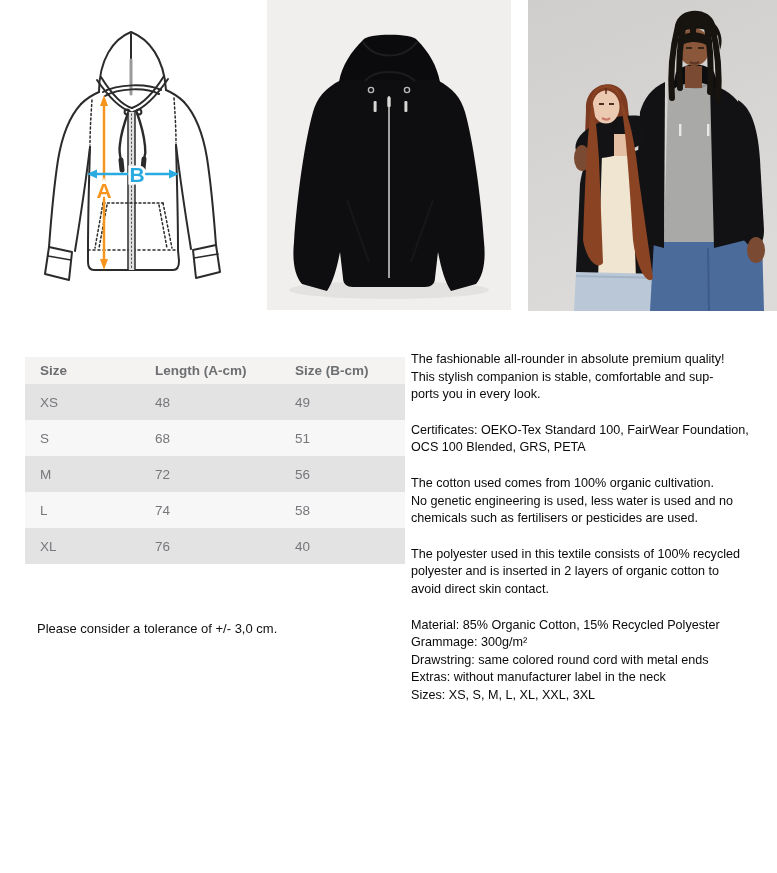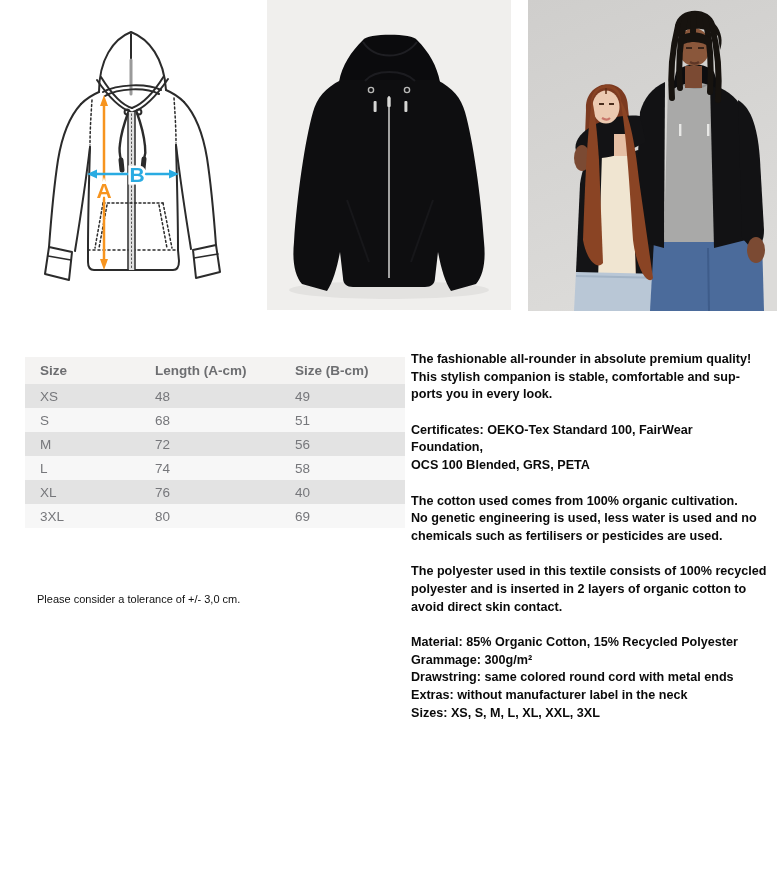--- a/index.html
+++ b/index.html
@@ -6,31 +6,31 @@
   body{width:777px;height:873px;position:relative;font-family:"Liberation Sans",sans-serif;overflow:hidden;}
   .abs{position:absolute;}
   
   #diagram-slot{left:0;top:0;width:262px;height:310px;background:#fff;}
   #flatlay-slot{left:267px;top:0;width:244px;height:310px;}
   #models-slot{left:528px;top:0;width:249px;height:311px;}
   svg{display:block;}
   
   #size-table{left:25px;top:357px;width:365px;border-collapse:collapse;table-layout:fixed;font-size:13.5px;}
   #size-table th{background:#f4f3f2;color:#6d6e71;font-weight:700;text-align:left;height:27px;}
-  #size-table td{color:#76777b;height:24px;}
+  #size-table td{color:#76777b;height:36px;}
   #size-table tbody tr:nth-child(odd) td{background:#e3e3e3;}
   #size-table tbody tr:nth-child(even) td{background:#f7f7f7;}
   #size-table th,#size-table td{padding:0;}
   .col-size{width:115px;padding-left:15px!important;}
   .col-len{width:140px;}
   .col-wid{width:110px;}
-  #tolerance-note{left:37px;top:593px;font-size:11px;color:#101010;}
+  #tolerance-note{left:37px;top:621px;font-size:13px;color:#101010;}
   
   #description{left:411px;top:351px;width:356px;color:#0a0a0a;font-size:12.6px;line-height:17.6px;}
-  #description p{margin:0 0 18px 0;white-space:pre-line;font-weight:bold;}
+  #description p{margin:0 0 18px 0;white-space:pre-line;}
 </style>
 </head>
 <body>
 
 <div class="abs" id="diagram-slot">
   <svg width="262" height="310" viewBox="0 0 262 310">
     <g fill="none" stroke="#2b2b2b" stroke-width="2" stroke-linecap="round" stroke-linejoin="round">
 
       <path d="M99 92 C99 60 113 39 131 32 C149 39 164 58 166 90"></path>
       <path d="M131 34 L131 60"></path>
@@ -221,25 +221,20 @@
     </tr>
     <tr>
       <td class="col-size">L</td>
       <td>74</td>
       <td>58</td>
     </tr>
     <tr>
       <td class="col-size">XL</td>
       <td>76</td>
       <td>40</td>
-    </tr>
-    <tr>
-      <td class="col-size">3XL</td>
-      <td>80</td>
-      <td>69</td>
     </tr>
   </tbody>
 </table>
 
 <div class="abs" id="tolerance-note">Please consider a tolerance of +/- 3,0 cm.</div>
 
 <div class="abs" id="description">
   <p>The fashionable all-rounder in absolute premium quality!
 This stylish companion is stable, comfortable and sup-
 ports you in every look.</p>

